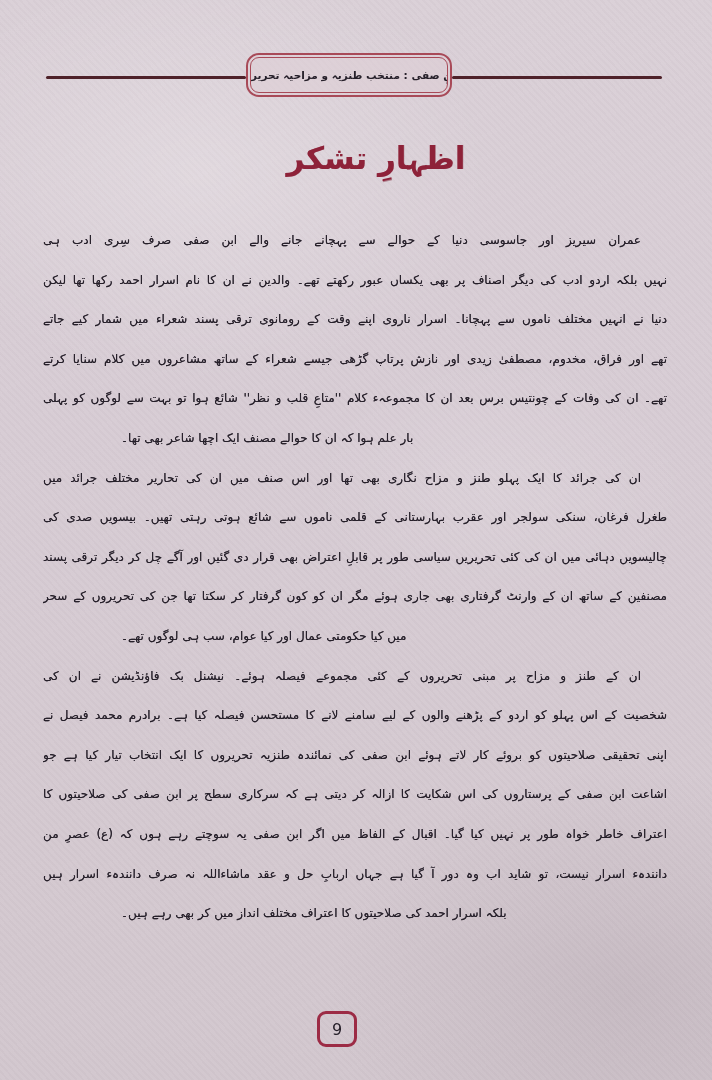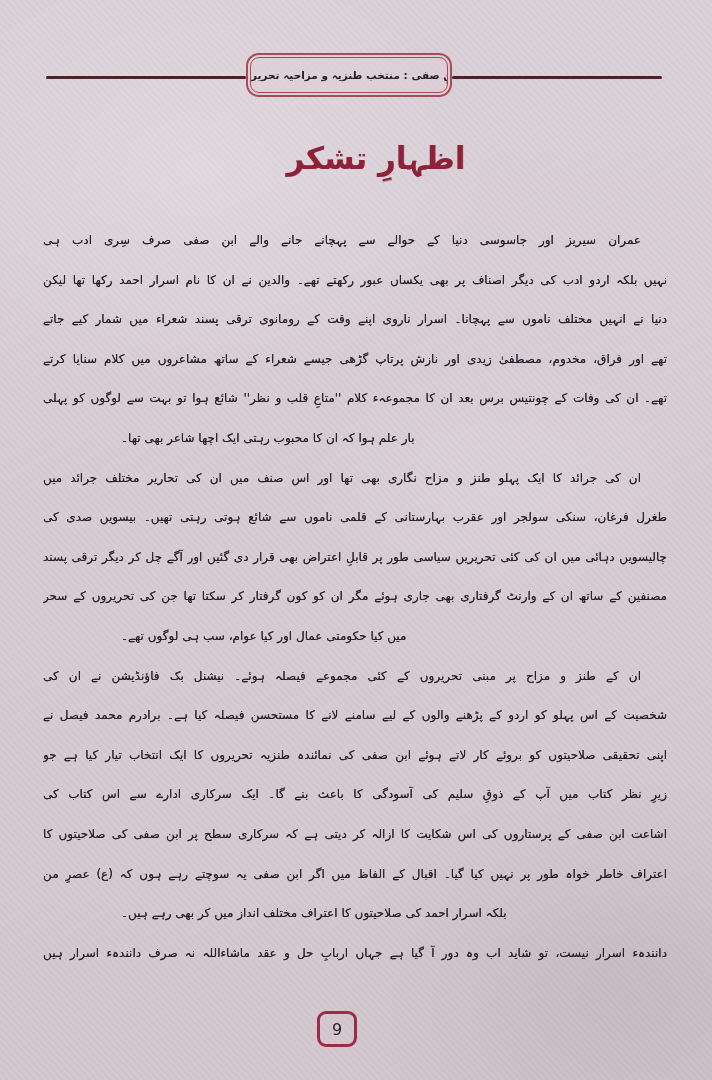--- a/index.html
+++ b/index.html
@@ -139,40 +139,39 @@
   <div class="chapter-title" style="color: rgb(142, 34, 57);">اظہارِ تشکر</div>
 
   <div class="body-text">
 
     <div class="para">
       <div class="line first" style="color: rgb(38, 32, 42);">عمران سیریز اور جاسوسی دنیا کے حوالے سے پہچانے جانے والے ابن صفی صرف سِری ادب ہی</div>
       <div class="line" style="color: rgb(38, 32, 42);">نہیں بلکہ اردو ادب کی دیگر اصناف پر بھی یکساں عبور رکھتے تھے۔ والدین نے ان کا نام اسرار احمد رکھا تھا لیکن</div>
       <div class="line" style="color: rgb(38, 32, 42);">دنیا نے انہیں مختلف ناموں سے پہچانا۔ اسرار ناروی اپنے وقت کے رومانوی ترقی پسند شعراء میں شمار کیے جاتے</div>
       <div class="line" style="color: rgb(38, 32, 42);">تھے اور فراق، مخدوم، مصطفیٰ زیدی اور نازش پرتاپ گڑھی جیسے شعراء کے ساتھ مشاعروں میں کلام سنایا کرتے</div>
       <div class="line" style="color: rgb(38, 32, 42);">تھے۔ ان کی وفات کے چونتیس برس بعد ان کا مجموعہء کلام ''متاعِ قلب و نظر'' شائع ہوا تو بہت سے لوگوں کو پہلی</div>
-      <div class="line last" style="color: rgb(38, 32, 42);">بار علم ہوا کہ ان کا محبوب رہتی ایک اچھا شاعر بھی تھا۔</div>
+      <div class="line last" style="color: rgb(38, 32, 42);">بار علم ہوا کہ ان کا حوالے مصنف ایک اچھا شاعر بھی تھا۔</div>
     </div>
 
     <div class="para">
       <div class="line first" style="color: rgb(38, 32, 42);">ان کی جرائد کا ایک پہلو طنز و مزاح نگاری بھی تھا اور اس صنف میں ان کی تحاریر مختلف جرائد میں</div>
       <div class="line" style="color: rgb(38, 32, 42);">طغرل فرغان، سنکی سولجر اور عقرب بہارستانی کے قلمی ناموں سے شائع ہوتی رہتی تھیں۔ بیسویں صدی کی</div>
       <div class="line" style="color: rgb(38, 32, 42);">چالیسویں دہائی میں ان کی کئی تحریریں سیاسی طور پر قابلِ اعتراض بھی قرار دی گئیں اور آگے چل کر دیگر ترقی پسند</div>
       <div class="line" style="color: rgb(38, 32, 42);">مصنفین کے ساتھ ان کے وارنٹ گرفتاری بھی جاری ہوئے مگر ان کو کون گرفتار کر سکتا تھا جن کی تحریروں کے سحر</div>
       <div class="line last" style="color: rgb(38, 32, 42);">میں کیا حکومتی عمال اور کیا عوام، سب ہی لوگوں تھے۔</div>
     </div>
 
     <div class="para">
       <div class="line first" style="color: rgb(38, 32, 42);">ان کے طنز و مزاح پر مبنی تحریروں کے کئی مجموعے فیصلہ ہوئے۔ نیشنل بک فاؤنڈیشن نے ان کی</div>
       <div class="line" style="color: rgb(38, 32, 42);">شخصیت کے اس پہلو کو اردو کے پڑھنے والوں کے لیے سامنے لانے کا مستحسن فیصلہ کیا ہے۔ برادرم محمد فیصل نے</div>
       <div class="line" style="color: rgb(38, 32, 42);">اپنی تحقیقی صلاحیتوں کو بروئے کار لاتے ہوئے ابن صفی کی نمائندہ طنزیہ تحریروں کا ایک انتخاب تیار کیا ہے جو</div>
-      <div class="line" style="color: rgb(38, 32, 42);">زیرِ نظر کتاب میں آپ کے ذوقِ سلیم کی آسودگی کا باعث بنے گا۔ ایک سرکاری ادارے سے اس کتاب کی</div>
       <div class="line" style="color: rgb(38, 32, 42);">اشاعت ابن صفی کے پرستاروں کی اس شکایت کا ازالہ کر دیتی ہے کہ سرکاری سطح پر ابن صفی کی صلاحیتوں کا</div>
       <div class="line" style="color: rgb(38, 32, 42);">اعتراف خاطر خواہ طور پر نہیں کیا گیا۔ اقبال کے الفاظ میں اگر ابن صفی یہ سوچتے رہے ہوں کہ (ع) عصرِ من</div>
+      <div class="line" style="color: rgb(38, 32, 42);">دانندہء اسرار نیست، تو شاید اب وہ دور آ گیا ہے جہاں اربابِ حل و عقد ماشاءاللہ نہ صرف دانندہء اسرار ہیں</div>
       <div class="line last" style="color: rgb(38, 32, 42);">بلکہ اسرار احمد کی صلاحیتوں کا اعتراف مختلف انداز میں کر بھی رہے ہیں۔</div>
-      <div class="line" style="color: rgb(38, 32, 42);">دانندہء اسرار نیست، تو شاید اب وہ دور آ گیا ہے جہاں اربابِ حل و عقد ماشاءاللہ نہ صرف دانندہء اسرار ہیں</div>
     </div>
 
   </div>
 
   <div class="page-num-wrap">
     <div class="page-num-box" style="border-color: rgb(156, 43, 69);">
       <span class="page-num" style="color: rgb(38, 32, 42);">9</span>
     </div>
   </div>
 

